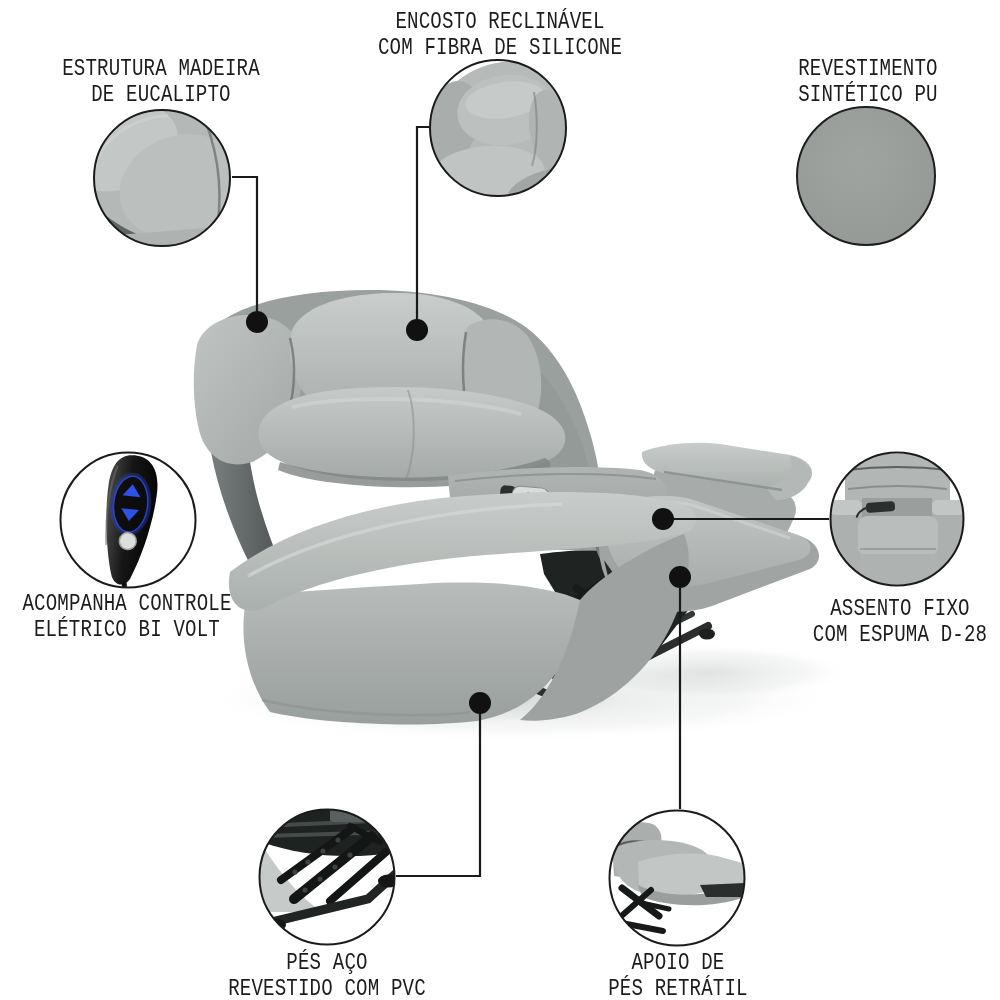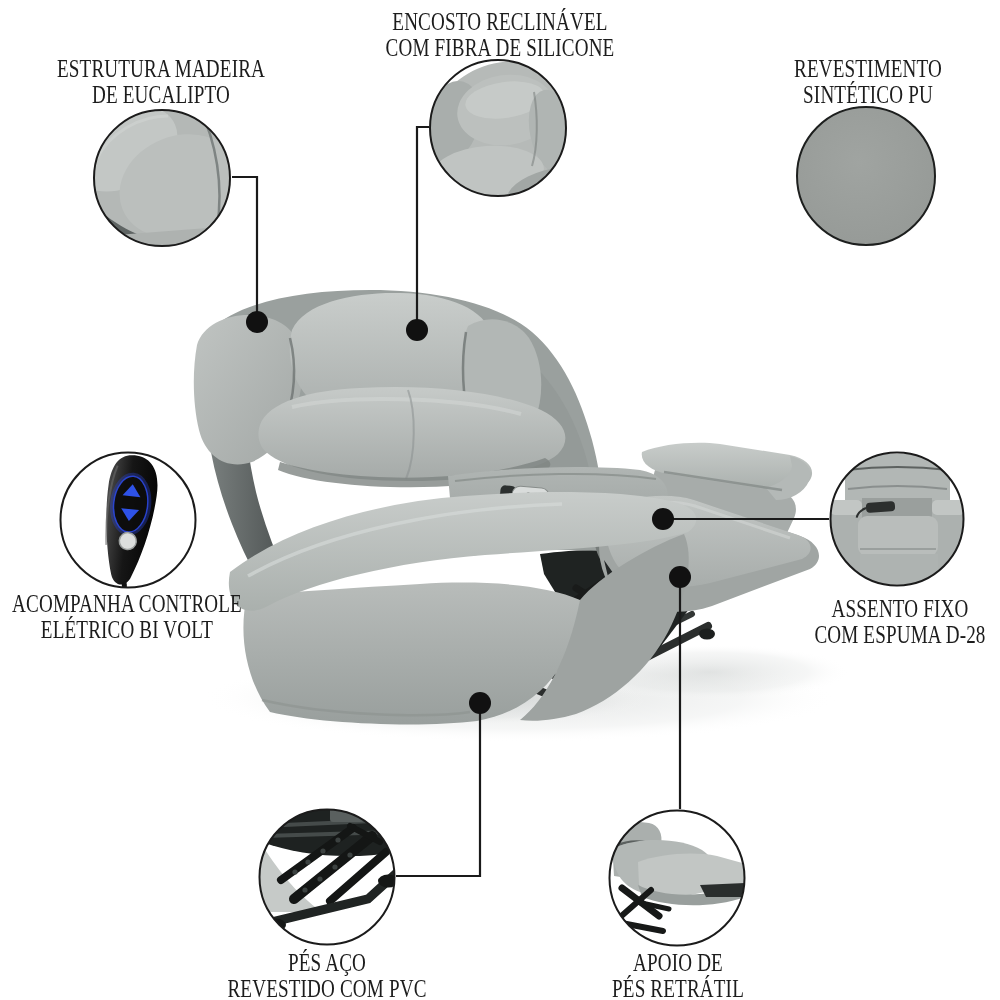--- a/index.html
+++ b/index.html
@@ -1,18 +1,18 @@
 <!DOCTYPE html>
 <html><head>
 <meta charset="utf-8">
 <style>
   html,body{margin:0;padding:0;background:#fff;}
   .stage{
     position:relative;width:1000px;height:1000px;background:#ffffff;
-    overflow:hidden;font-family:Liberation Serif, serif;
+    overflow:hidden;font-family:Liberation Mono, monospace;
   }
   .stage svg{position:absolute;left:0;top:0;}
   .label{
     position:absolute;width:360px;text-align:center;color:#1c1c1c;
     font-size:24.5px;line-height:1.05;font-weight:400;letter-spacing:.2px;
     transform:scaleX(.78);transform-origin:50% 50%;white-space:nowrap;
   }
   .label span{display:block;}
   .lbl-encosto{left:320px;top:9px;}
   .lbl-estrutura{left:-19px;top:56px;}

